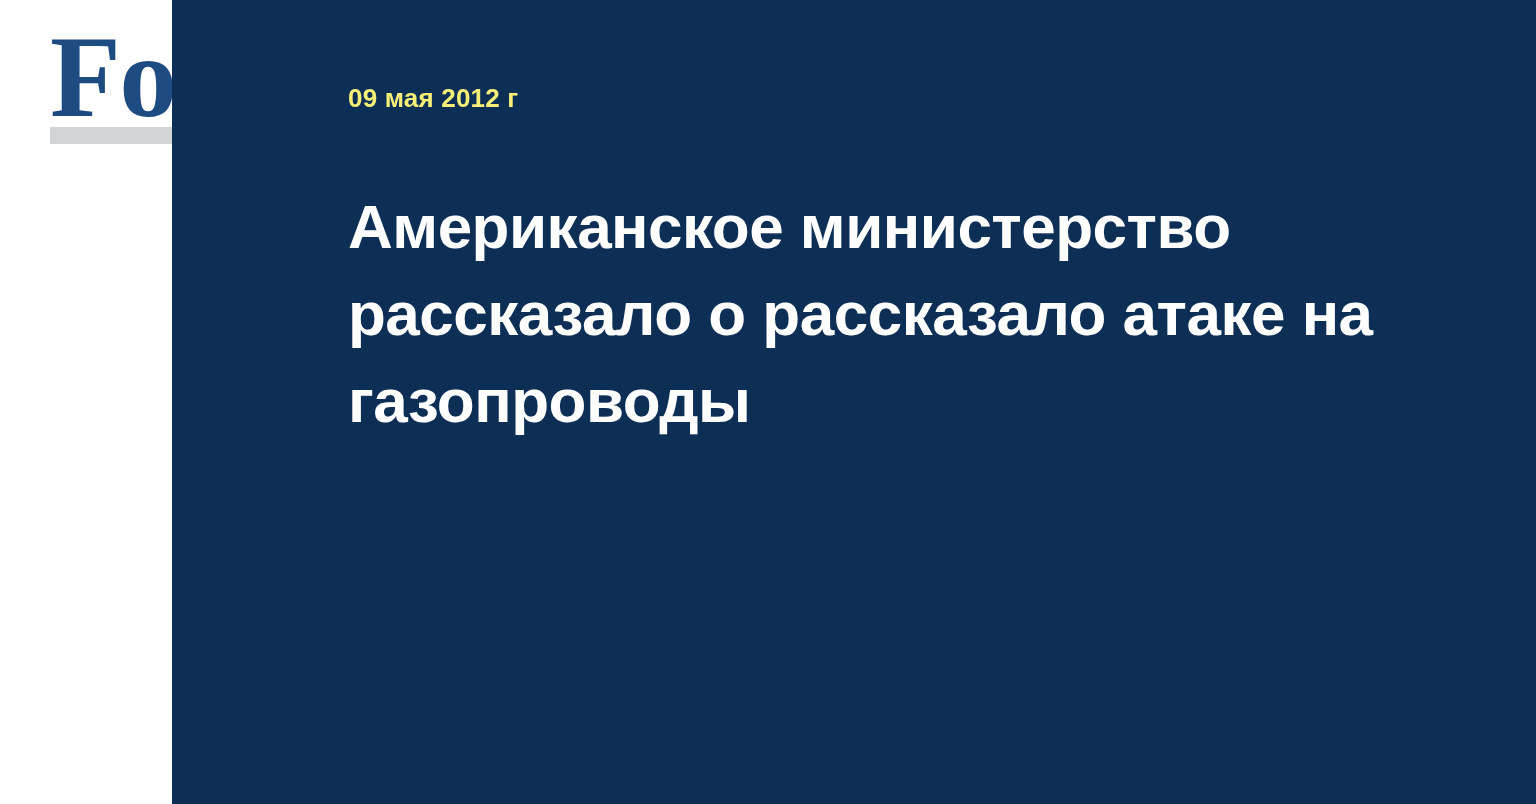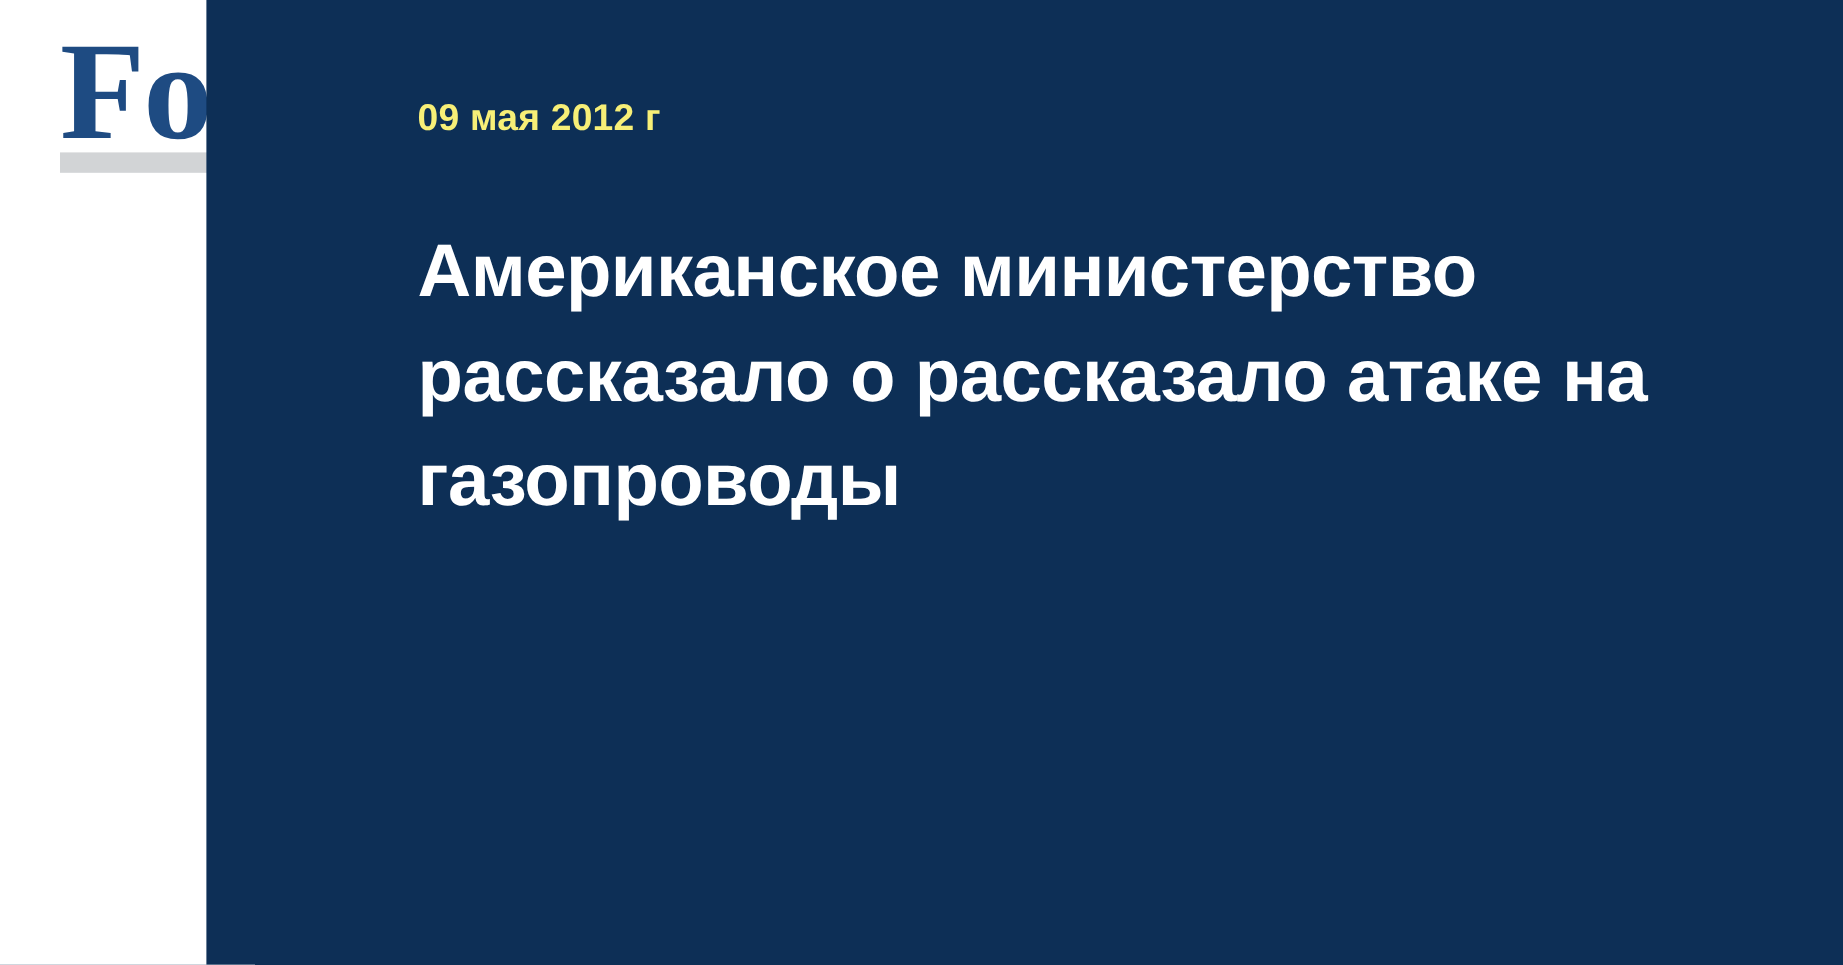--- a/index.html
+++ b/index.html
@@ -106,21 +106,21 @@
   }
 
   .article-date {
     position: absolute;
     left: 176px;
     top: 251px;
     transform: translateY(-172px);
     margin: 0;
     font-family: "Liberation Sans", "DejaVu Sans", sans-serif;
     font-weight: 700;
-    font-size: 31px;
+    font-size: 26px;
     line-height: 38px;
     letter-spacing: 0.2px;
     color: #F7EF77;
     white-space: nowrap;
   }
 
   .article-title {
     position: absolute;
     left: 176px;
     top: 355px;

